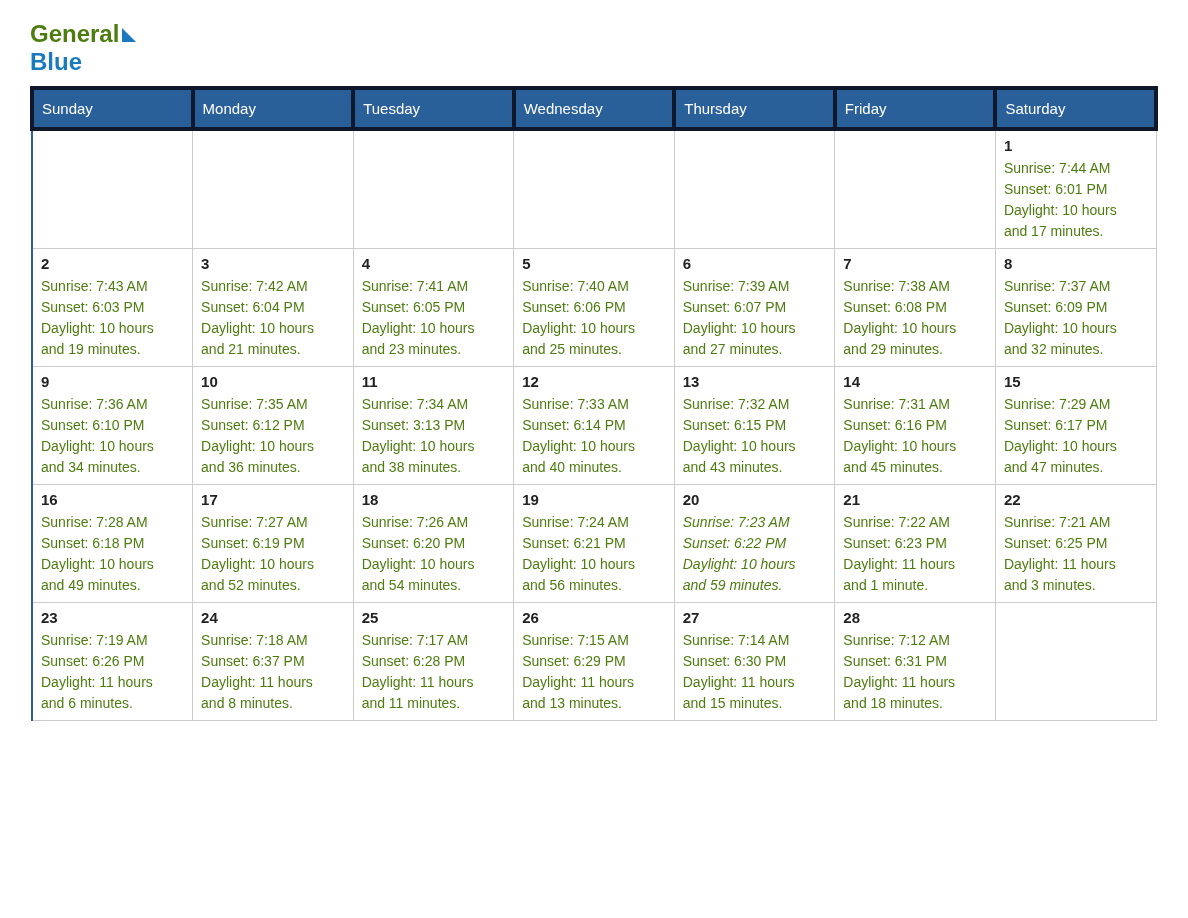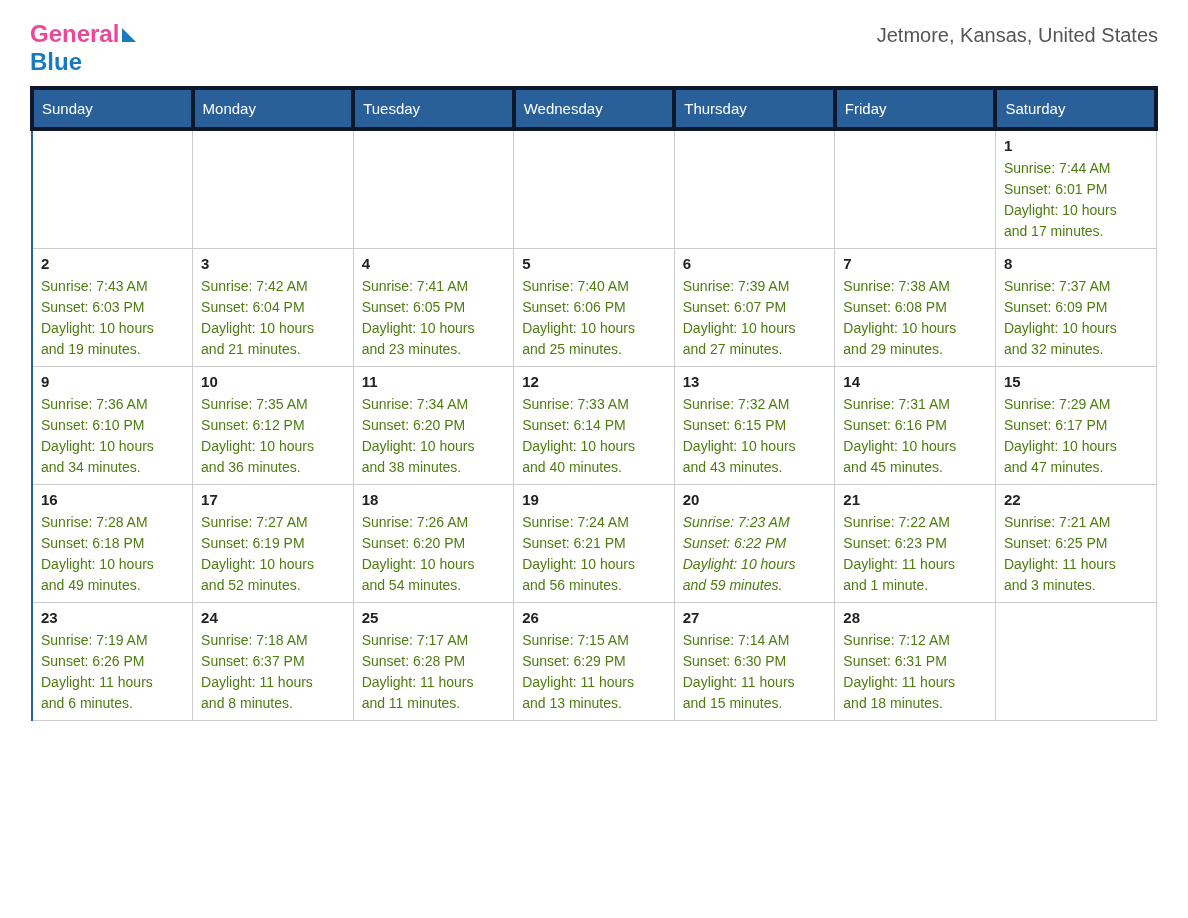--- a/index.html
+++ b/index.html
@@ -80,21 +80,21 @@
       flex-direction: column;
       align-items: flex-start;
     }
     .logo-line1 {
       display: flex;
       align-items: center;
     }
     .general-text {
       font-size: 24px;
       font-weight: bold;
-      color: #ec4899;
+      color: #4d7c0f;
     }
     .blue-triangle {
       display: inline-block;
       width: 0;
       height: 0;
       border-left: 14px solid #1a7abf;
       border-top: 14px solid transparent;
       border-bottom: 0px solid transparent;
       margin-left: 3px;
       margin-bottom: -2px;
@@ -110,21 +110,20 @@
 
 <div class="header">
   <div class="logo-container">
     <div class="logo-line1">
       <span class="general-text">General</span>
       <span class="blue-triangle"></span>
     </div>
     <span class="blue-text">Blue</span>
   </div>
   <div class="title-section">
-    <div class="location-subtitle">Jetmore, Kansas, United States</div>
   </div>
 </div>
 
 <table class="calendar">
   <thead>
     <tr>
       <th>Sunday</th>
       <th>Monday</th>
       <th>Tuesday</th>
       <th>Wednesday</th>
@@ -211,21 +210,21 @@
         <td>
           <span class="day-number">10</span>
           <div class="day-info" style="white-space: pre-line;">Sunrise: 7:35 AM
 Sunset: 6:12 PM
 Daylight: 10 hours
 and 36 minutes.</div>
         </td>
         <td>
           <span class="day-number">11</span>
           <div class="day-info" style="white-space: pre-line;">Sunrise: 7:34 AM
-Sunset: 6:20 PM
+Sunset: 3:13 PM
 Daylight: 10 hours
 and 38 minutes.</div>
         </td>
         <td>
           <span class="day-number">12</span>
           <div class="day-info" style="white-space: pre-line;">Sunrise: 7:33 AM
 Sunset: 6:14 PM
 Daylight: 10 hours
 and 40 minutes.</div>
         </td>

